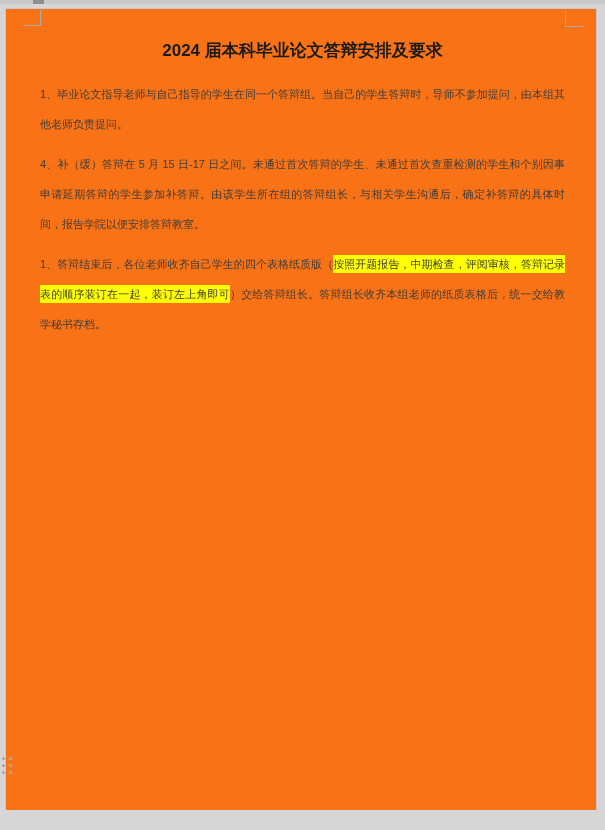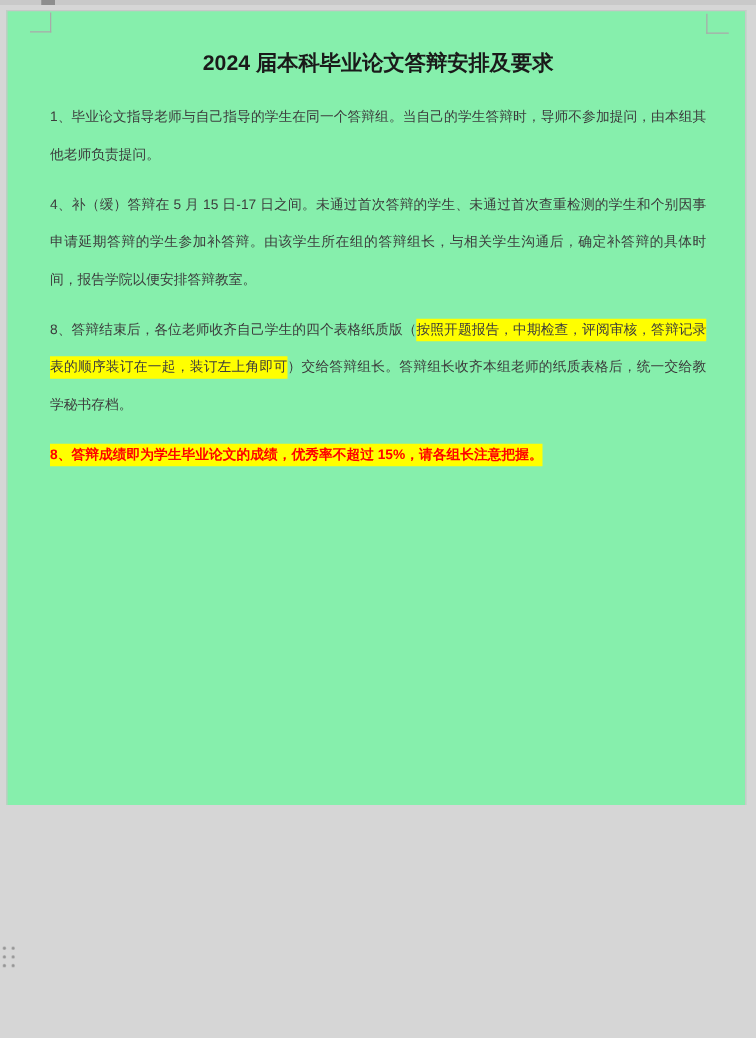--- a/index.html
+++ b/index.html
@@ -18,22 +18,22 @@
   }
   .top-tab {
     position: absolute;
     left: 33px; top: 0;
     width: 11px; height: 4px;
     background: #8e8e8e;
   }
   .page {
     position: absolute;
     left: 5px; top: 8px;
-    width: 592px; height: 636px;
-    background: #86efac;
+    width: 592px; height: 802px;
+    background: #f97316;
     border: 1px solid #c8c8c8;
     border-bottom: none;
   }
   .crop-mark { position: absolute; }
   .crop-mark.left {
     left: 18px; top: 1px;
     width: 17px; height: 16px;
     border-right: 1px solid #a9a9a9;
     border-bottom: 1px solid #a9a9a9;
   }
@@ -101,24 +101,23 @@
   <div class="doc-content">
     <h1 class="doc-title">2024 届本科毕业论文答辩安排及要求</h1>
 
     <p class="para"><span>1、毕业论文指导老师与自己指导的学生在同一个答辩组。当自己的学生答辩时，导师不参加提问，由本组其他老师负责提问。</span></p>
 
 
 
     <p class="para"><span>4、补（缓）答辩在 5 月 15 日-17 日之间。未通过首次答辩的学生、未通过首次查重检测的学生和个别因事申请延期答辩的学生参加补答辩。由该学生所在组的答辩组长，与相关学生沟通后，确定补答辩的具体时间，报告学院以便安排答辩教室。</span></p>
 
 
-    <p class="para"><span>8、答辩结束后，各位老师收齐自己学生的四个表格纸质版（</span><span class="hl">按照开题报告，中期检查，评阅审核，答辩记录表的顺序装订在一起，装订左上角即可</span><span>）交给答辩组长。答辩组长收齐本组老师的纸质表格后，统一交给教学秘书存档。</span></p>
+    <p class="para"><span>1、答辩结束后，各位老师收齐自己学生的四个表格纸质版（</span><span class="hl">按照开题报告，中期检查，评阅审核，答辩记录表的顺序装订在一起，装订左上角即可</span><span>）交给答辩组长。答辩组长收齐本组老师的纸质表格后，统一交给教学秘书存档。</span></p>
 
 
-    <p class="para red-para"><span class="hl">8、答辩成绩即为学生毕业论文的成绩，优秀率不超过 15%，请各组长注意把握。</span></p>
 
 
     <p class="para"></p>
   </div>
 </div>
 
 <div class="drag-handle">
   <div class="dot"></div>
   <div class="dot"></div>
   <div class="dot"></div>

